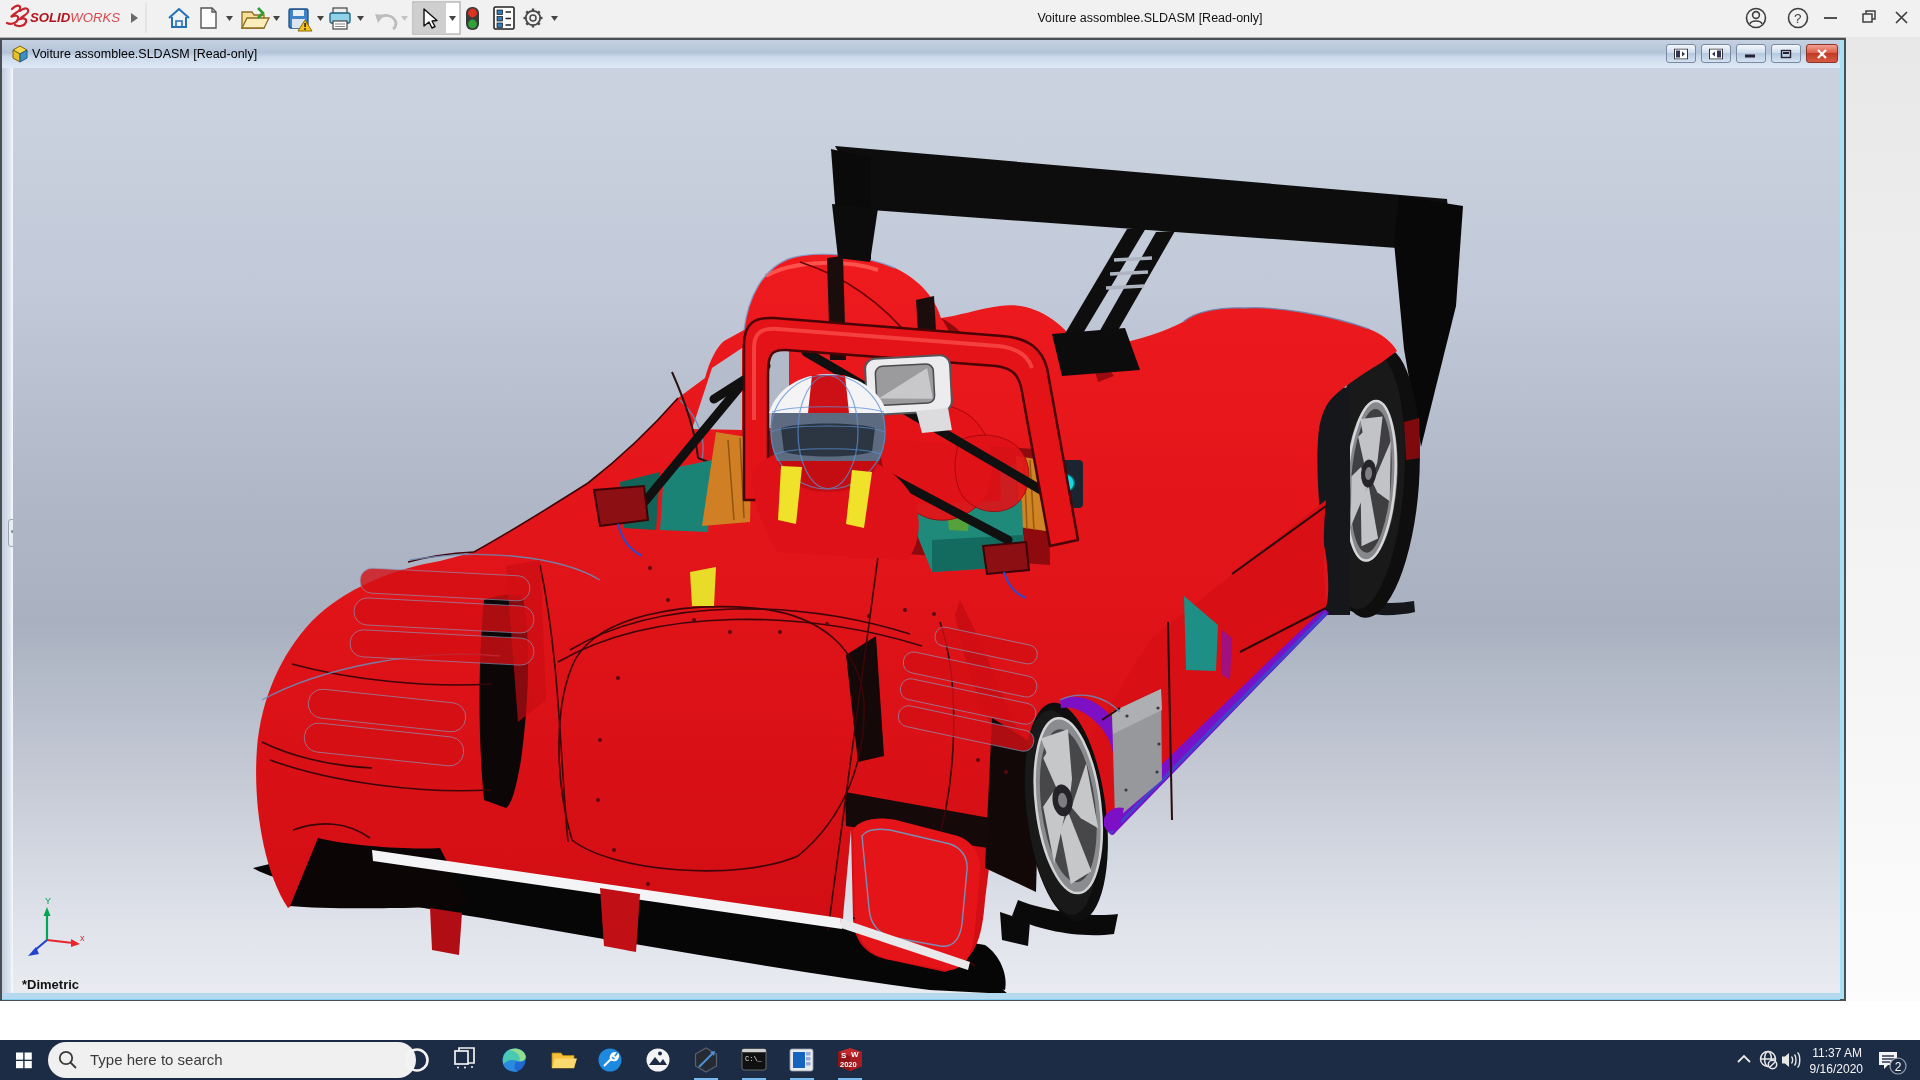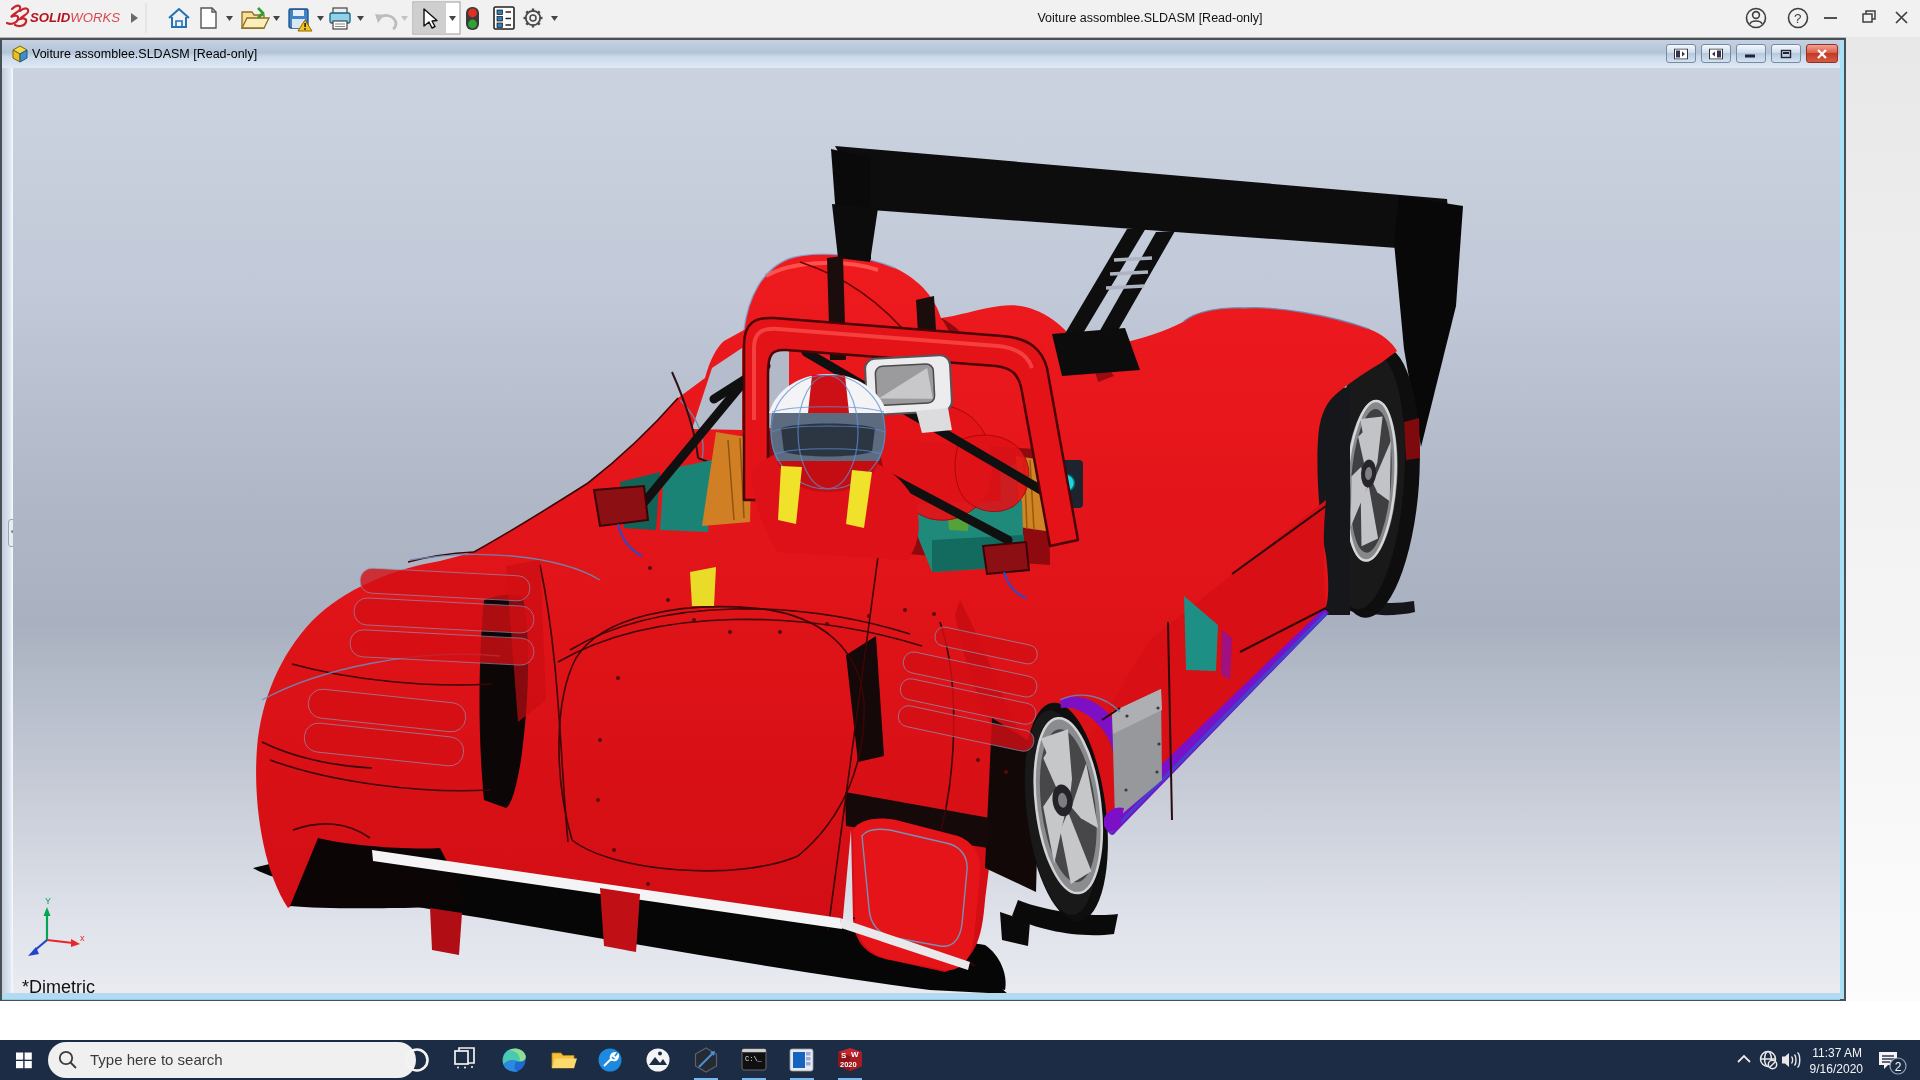--- a/index.html
+++ b/index.html
@@ -26,21 +26,21 @@
   #dclose{background:linear-gradient(#f2a196,#dd5f4b 45%,#c23b26 50%,#d55a43);border-color:#8c3326;}
   
   #leftstrip{left:2px;top:68px;width:11px;height:925px;background:linear-gradient(90deg,#c3cedd,#dde5f0 70%,#f8fafd);}
   #lefttab{left:8px;top:519px;width:9px;height:26px;background:#e7ebf2;border:1px solid #9aa4b4;border-radius:3px;}
   #lefttab .dot{position:absolute;left:2px;top:10px;width:3px;height:3px;border-radius:50%;background:#808a98;}
   
   #bottomstrip{left:2px;top:993px;width:1838px;height:6px;background:#b5d9ee;border-bottom:1px solid #7fd0ef;}
   #rightstrip{left:1840px;top:40px;width:4px;height:959px;background:#a9e0f5;}
   
   #vp{left:13px;top:68px;}
-  #dimetric{left:22px;top:977px;font-size:18px;font-weight:normal;color:#111;letter-spacing:0px;}
+  #dimetric{left:22px;top:977px;font-size:13px;font-weight:bold;color:#111;letter-spacing:0px;}
   
   #taskbar{left:0;top:1040px;width:1920px;height:40px;background:#1d2c45;}
   #searchbox{left:48px;top:1042px;width:368px;height:36px;background:#f0f0f0;border-radius:18px;}
   #searchbox span{position:absolute;left:42px;top:9px;font-size:15px;color:#3b3b3b;}
 </style>
 </head>
 <body>
   <div id="topbar" class="abs"></div>
   <div id="swlogo" class="abs"></div>
   <div id="apptitle" class="abs">Voiture assomblee.SLDASM [Read-only]</div>

